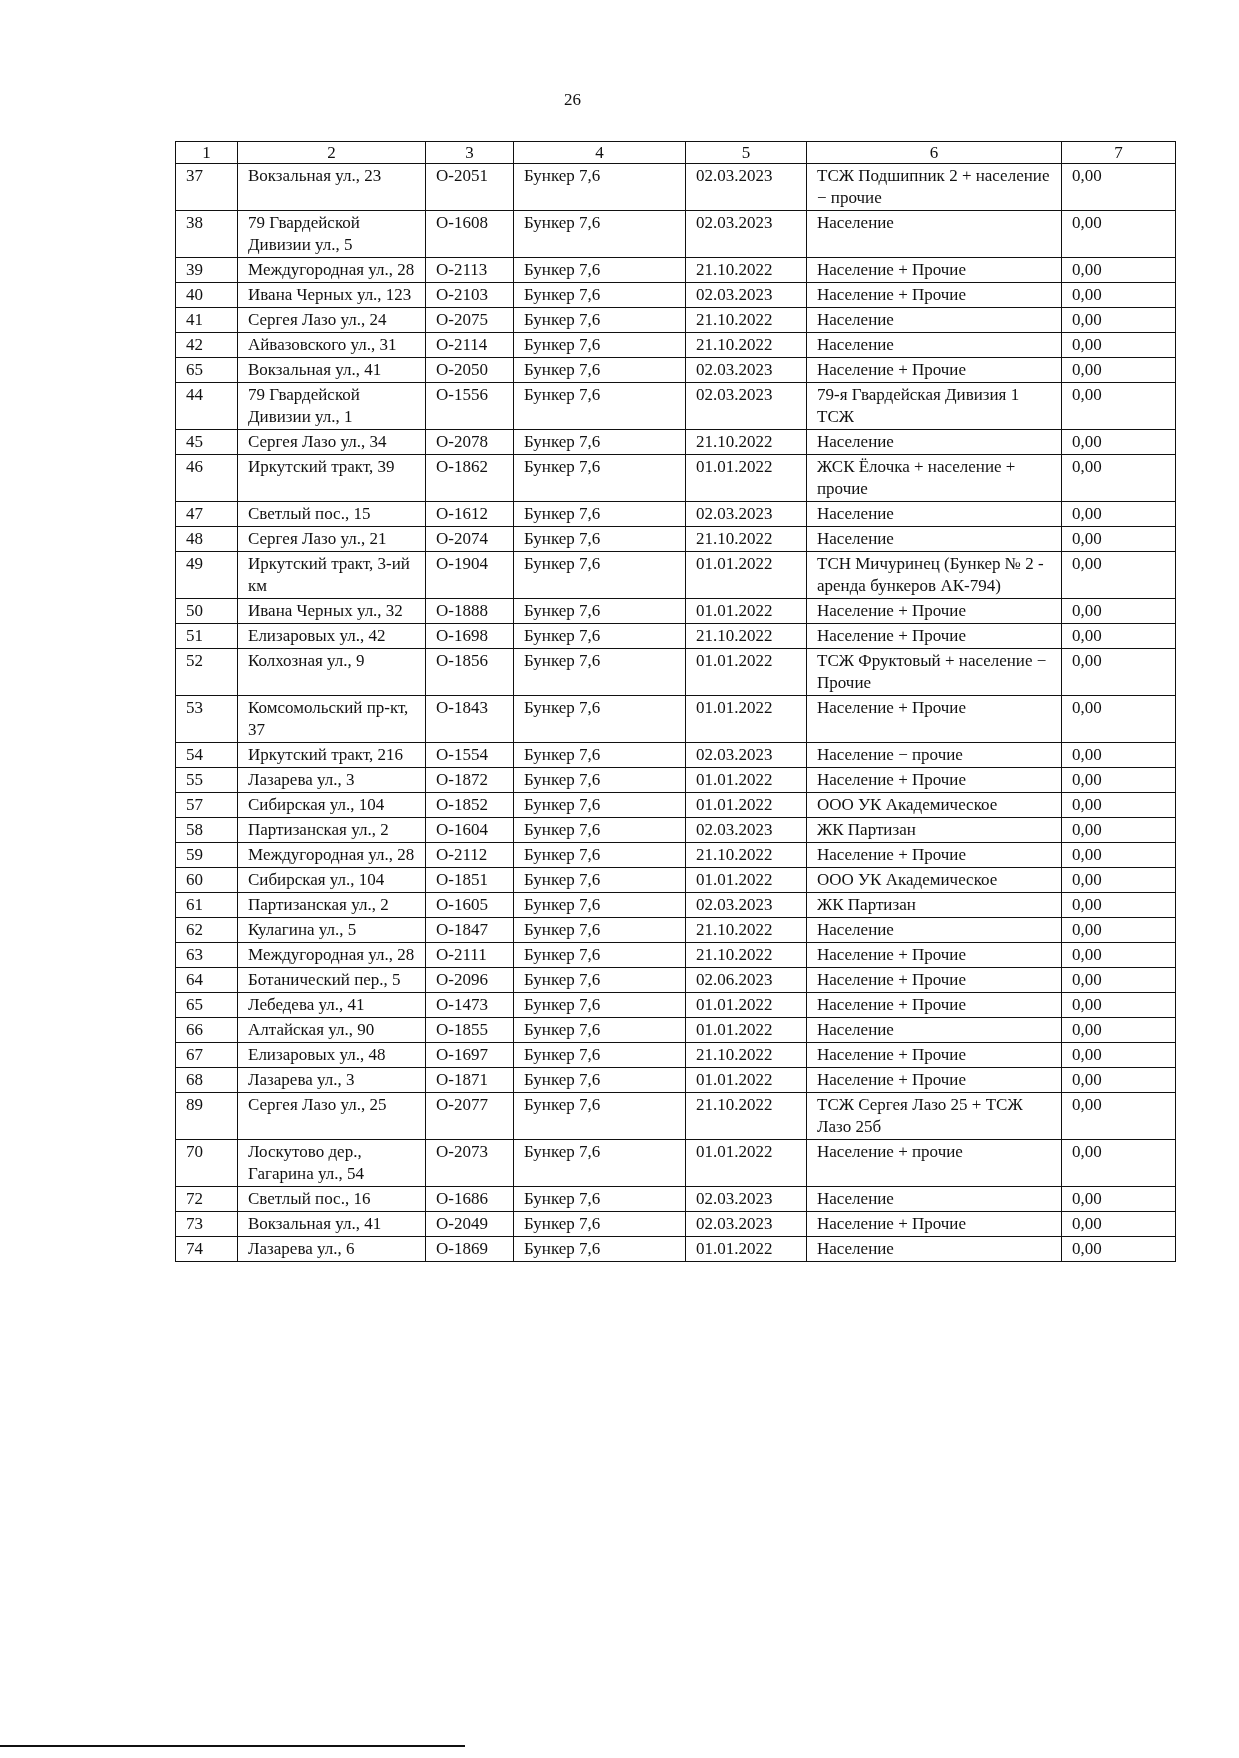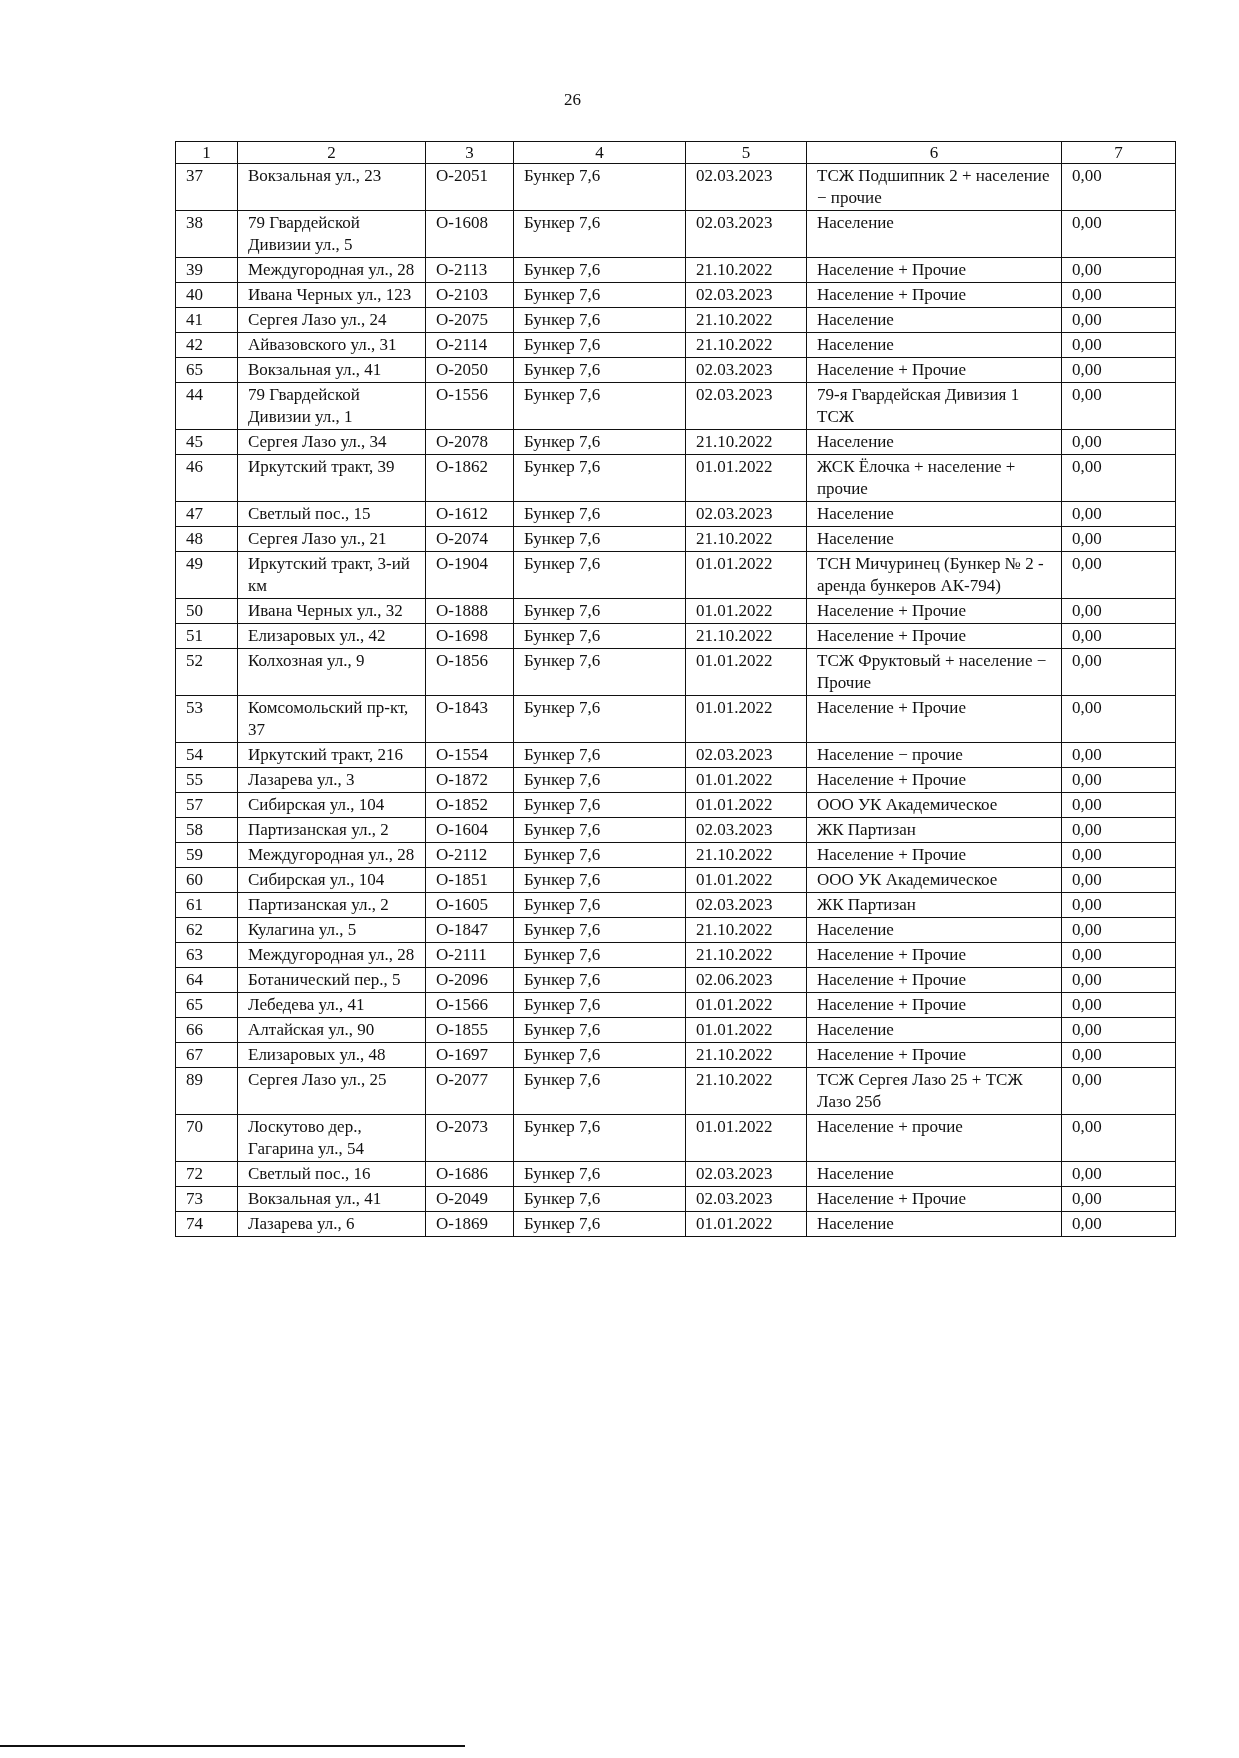--- a/index.html
+++ b/index.html
@@ -301,41 +301,50 @@
         <td>Ботанический пер., 5</td>
         <td>О-2096</td>
         <td>Бункер 7,6</td>
         <td>02.06.2023</td>
         <td>Население + Прочие</td>
         <td class="val">0,00</td>
       </tr>
       <tr>
         <td class="num">65</td>
         <td>Лебедева ул., 41</td>
-        <td>О-1566</td>
+        <td>О-1473</td>
         <td>Бункер 7,6</td>
         <td>01.01.2022</td>
         <td>Население + Прочие</td>
         <td class="val">0,00</td>
       </tr>
       <tr>
         <td class="num">66</td>
         <td>Алтайская ул., 90</td>
         <td>О-1855</td>
         <td>Бункер 7,6</td>
         <td>01.01.2022</td>
         <td>Население</td>
         <td class="val">0,00</td>
       </tr>
       <tr>
         <td class="num">67</td>
         <td>Елизаровых ул., 48</td>
         <td>О-1697</td>
         <td>Бункер 7,6</td>
         <td>21.10.2022</td>
+        <td>Население + Прочие</td>
+        <td class="val">0,00</td>
+      </tr>
+      <tr>
+        <td class="num">68</td>
+        <td>Лазарева ул., 3</td>
+        <td>О-1871</td>
+        <td>Бункер 7,6</td>
+        <td>01.01.2022</td>
         <td>Население + Прочие</td>
         <td class="val">0,00</td>
       </tr>
       <tr>
         <td class="num">89</td>
         <td>Сергея Лазо ул., 25</td>
         <td>О-2077</td>
         <td>Бункер 7,6</td>
         <td>21.10.2022</td>
         <td>ТСЖ Сергея Лазо 25 + ТСЖ Лазо 25б</td>

